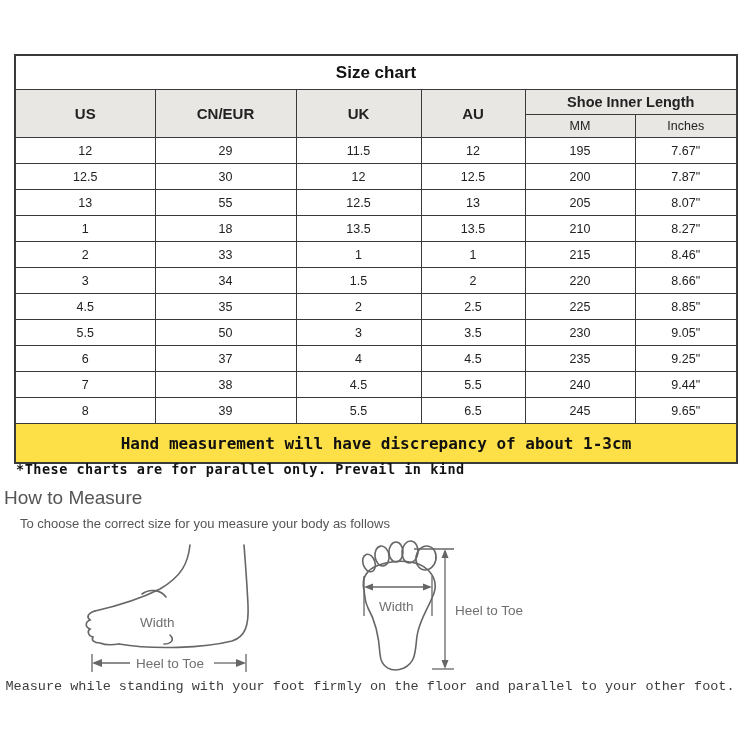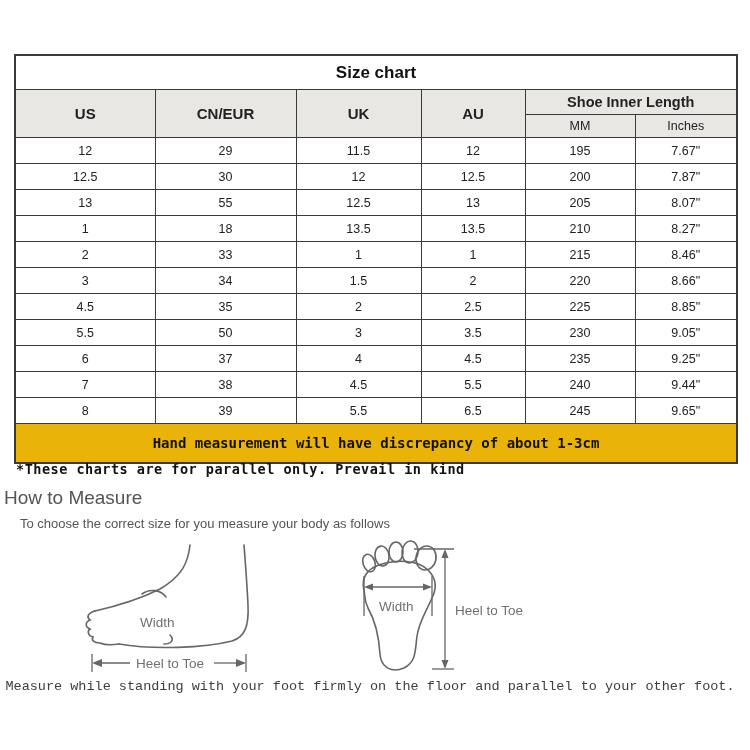--- a/index.html
+++ b/index.html
@@ -36,23 +36,23 @@
   .head-row .group-th{height:24px;font-size:14.5px;}
   .sub-row th{
     background:#e8e7e4;height:22px;
     font-size:12.5px;font-weight:normal;color:#222;margin-top:31px;
   }
   .size-table tbody td{
     height:25px;background:#ffffff;
     font-size:12.5px;color:#222;
   }
   .footnote-cell{
-    height:38px;background:#eab308;
+    height:38px;background:#fde047;
     font-family:"DejaVu Sans Mono", monospace;
-    font-weight:bold;font-size:14px;color:#111;
+    font-weight:bold;font-size:16px;color:#111;
   }
   
   .ref-note{
     position:absolute;left:16px;top:461px;
     font-family:"DejaVu Sans Mono", monospace;
     font-weight:bold;font-size:13.5px;color:#111;
     letter-spacing:0.5px;white-space:nowrap;
   }
   .howto-title{
     position:absolute;left:4px;top:487px;

